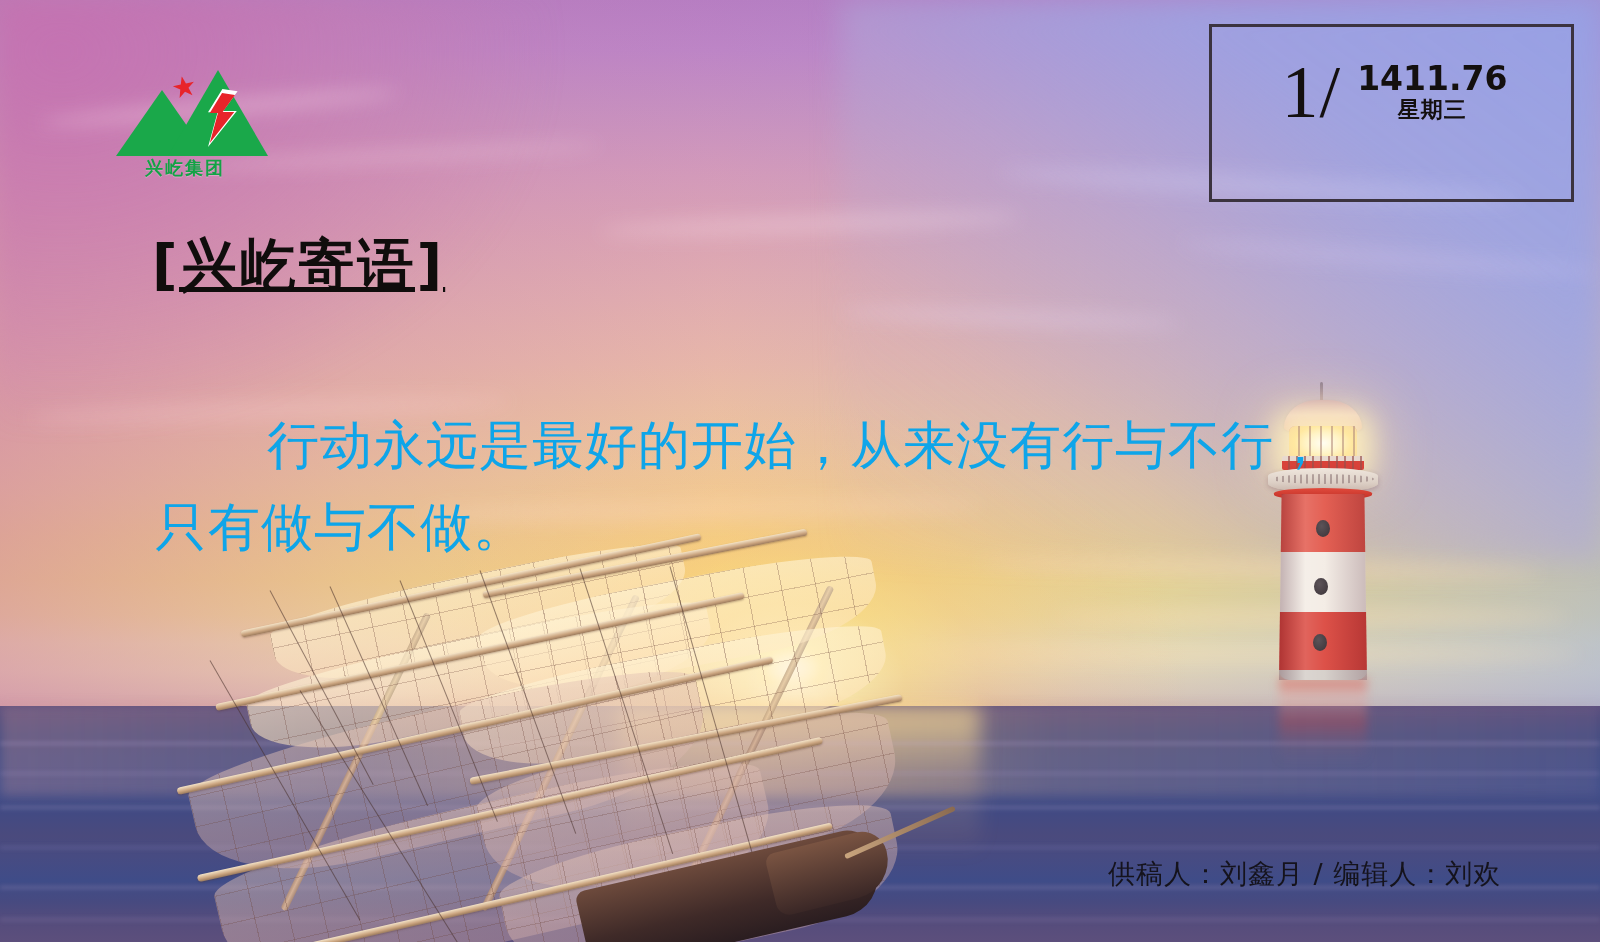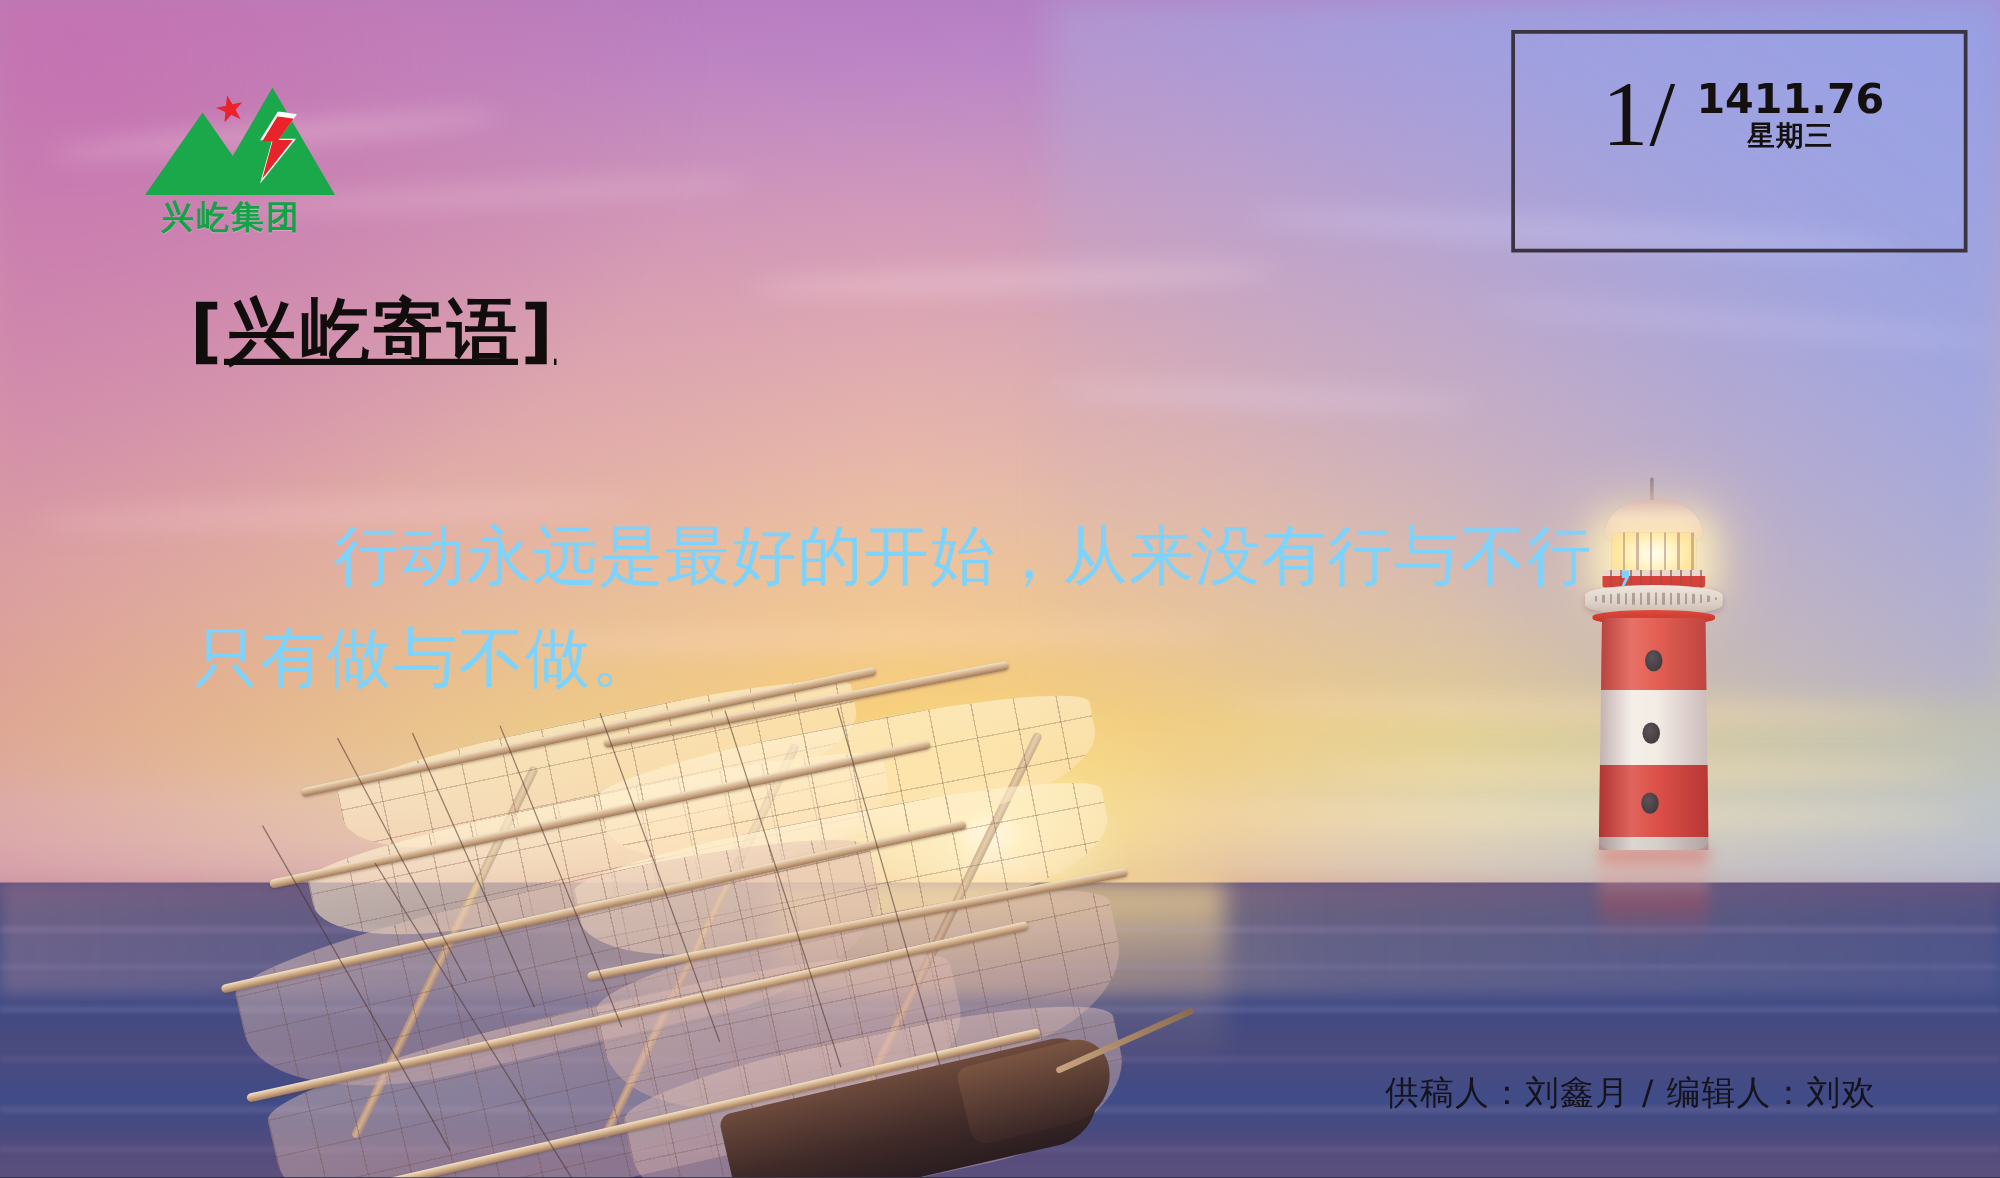--- a/index.html
+++ b/index.html
@@ -280,21 +280,21 @@
   }
   .bolt{
     position:absolute;left:93px;top:41px;width:34px;height:50px;
     background:#e8242a;
     clip-path:polygon(56% 0%,20% 40%,44% 40%,20% 100%,92% 38%,58% 38%,94% 4%);
   }
   .logo-text{
     position:absolute;left:0;top:104px;width:150px;
     text-align:center;color:#14a246;
     font-family:"DejaVu Sans","Liberation Sans",sans-serif;
-    font-weight:bold;font-size:26px;letter-spacing:2px;
+    font-weight:bold;font-size:18px;letter-spacing:2px;
     text-shadow:0 1px 0 rgba(255,255,255,0.25);
     white-space:nowrap;
   }
 
   
   .datebox{
     position:absolute;left:1209px;top:24px;width:365px;height:178px;
     border:3px solid #3b333f;
     color:#14100f;
   }
@@ -329,21 +329,21 @@
   
   .headline{
     position:absolute;left:152px;top:228px;
     font-family:"DejaVu Sans","Liberation Sans",sans-serif;
     font-weight:bold;font-size:56px;letter-spacing:3px;
     color:#100d0c;white-space:nowrap;text-decoration:underline;
   }
   .quote{
     position:absolute;left:155px;top:404px;width:1180px;
     font-family:"DejaVu Serif","Liberation Serif",serif;
-    font-size:52px;line-height:82px;color:#7dd3fc;
+    font-size:52px;line-height:82px;color:#0ea5e9;
     text-indent:112px;letter-spacing:1px;
   }
   .credits{
     position:absolute;left:1108px;top:856px;
     font-family:"DejaVu Sans","Liberation Sans",sans-serif;
     font-size:27px;color:#15131c;letter-spacing:1px;white-space:nowrap;
   }
 </style>
 </head>
 <body>

